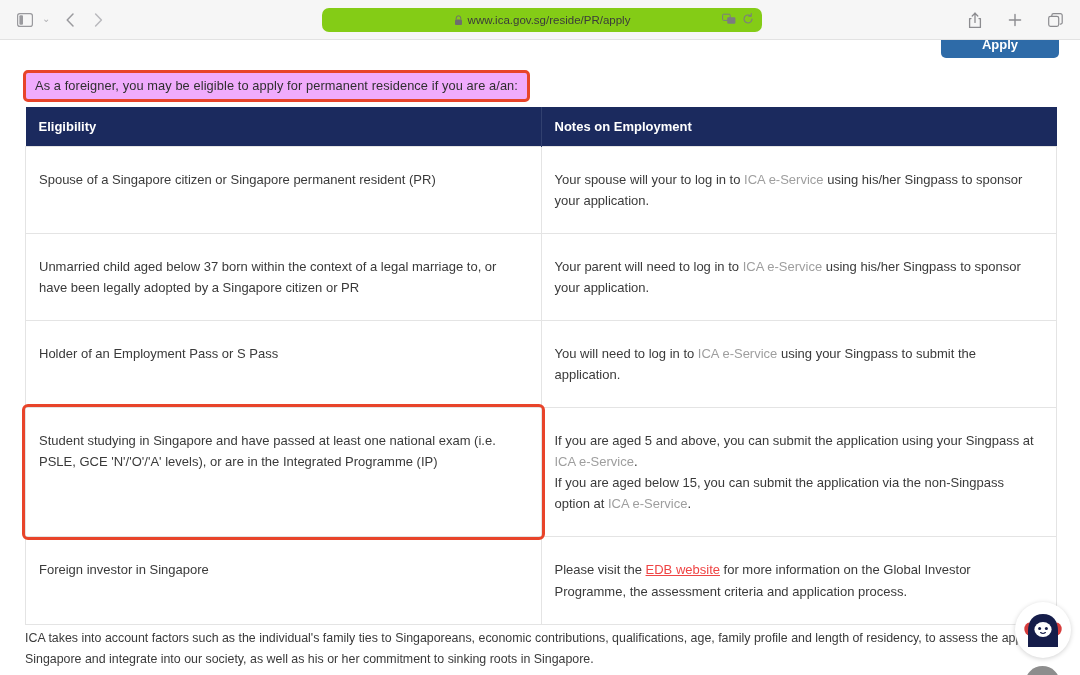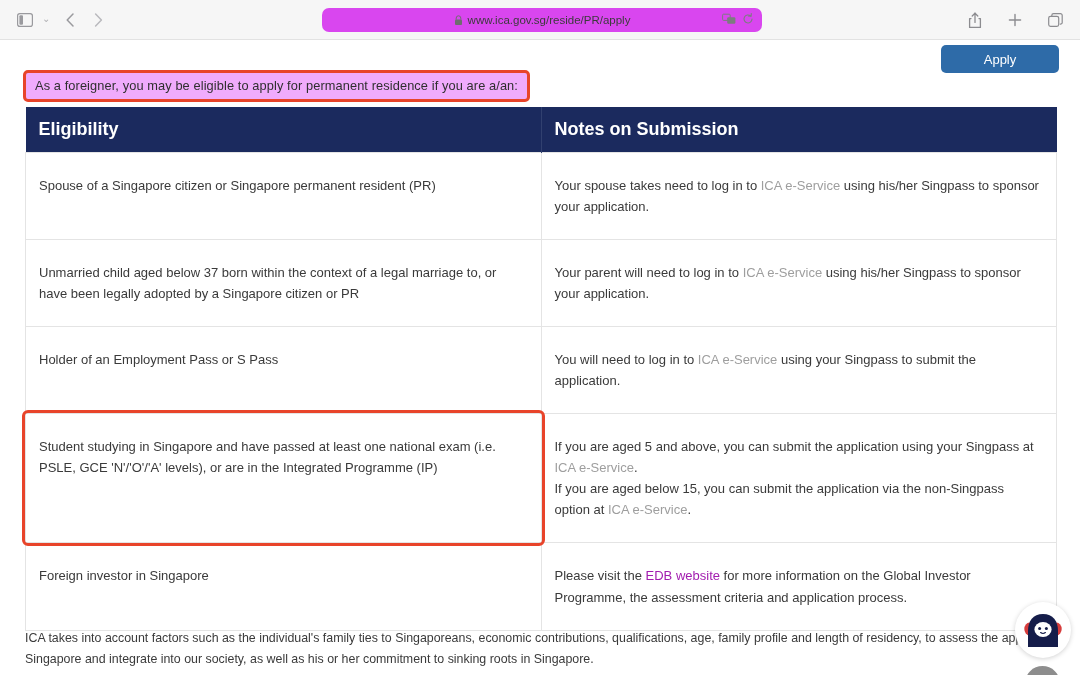--- a/index.html
+++ b/index.html
@@ -25,40 +25,39 @@
     color:#9a9a9e; border-radius:4px; cursor:default;
   }
   .cbtn svg { display:block; }
   .chev { font-size:10px; color:#b0b0b4; padding:0 5px 3px 2px; }
 
   .urlwrap {
     position:absolute; left:322px; top:8px; width:440px; height:24px;
   }
   .urlbar {
     width:100%; height:100%;
-    background:#d946ef;
+    background:#84cc16;
     border-radius:7px;
     display:flex; align-items:center; justify-content:center;
     position:relative;
     font-size:11.5px; color:#3b3b3b;
   }
   .urlbar .lock { margin-right:5px; display:flex; align-items:center; color:#6e6e6e; }
   .url-right { position:absolute; right:8px; top:0; height:24px; display:flex; align-items:center; gap:6px; color:#7c7c80; }
 
   
   .page { position:absolute; top:40px; left:0; width:1080px; height:635px; background:#fff; overflow:hidden; }
 
   .apply-btn {
     position:absolute; right:21px; top:-10px;
     width:118px; height:28px;
     background:#2e6ba8; border-radius:5px;
     display:flex; align-items:center; justify-content:center;
-    color:#fff; font-size:13px; font-weight:400;
+    color:#fff; font-size:13px; font-weight:700;
     overflow:hidden;
-    margin-top:15px;
   }
 
   .lead-wrap { position:absolute; left:23px; top:30px; }
   .lead {
     display:inline-block;
     border:3px solid #e8442a; border-radius:5px;
     padding:5px 9px 6px 9px;
     font-size:12.8px; color:#2f2f2f; letter-spacing:.1px;
     background:#f0abfc;
     white-space:nowrap;
@@ -67,40 +66,40 @@
   
   .tbl {
     position:absolute; left:25px; top:67px;
     width:1032px;
     border-collapse:collapse;
     table-layout:fixed;
   }
   .tbl th {
     background:#1b2a5e;
     color:#ffffff;
-    font-size:18px; font-weight:bold;
+    font-size:13px; font-weight:bold;
     text-align:left;
     padding:12px 13px;
     border-right:1px solid #31406f;
   }
   .tbl th:last-child { border-right:none; }
   .tbl td {
     border:1px solid #e4e4e4;
     border-top:none;
     padding:22px 13px;
     vertical-align:top;
     font-size:13px; color:#3a3a3a; line-height:1.62;
   }
   .tbl td.c1 { width:413px; border-left:1px solid #e4e4e4; }
   .tbl td.c2 { width:619px; }
   .tbl tr:first-child td { border-top:1px solid #e4e4e4; }
   .tbl td p + p { }
 
   .lnk-grey { color:#9e9e9e; }
-  .lnk-blue { color:#a21caf; }
+  .lnk-blue { color:#ef4444; text-decoration:underline; }
 
   
   td.c1.hl { position:relative; }
   td.c1.hl .hlbox {
     position:absolute; left:-4px; top:-4px; right:-4px; bottom:-4px;
     border:3px solid #e8442a; border-radius:6px; pointer-events:none;
   }
 
   
   .foot {
@@ -202,28 +201,28 @@
     <div class="apply-btn">Apply</div>
 
     <div class="lead-wrap">
       <div class="lead">As a foreigner, you may be eligible to apply for permanent residence if you are a/an:</div>
     </div>
 
     <table class="tbl">
       <thead>
         <tr>
           <th>Eligibility</th>
-          <th>Notes on Submission</th>
+          <th>Notes on Employment</th>
         </tr>
       </thead>
       <tbody id="tbody">
           <tr>
             <td class="c1"><span>Spouse of a Singapore citizen or Singapore permanent resident (PR)</span></td>
             <td class="c2">
-              <p><span>Your spouse takes need to log in to </span><a class="lnk-grey">ICA e-Service</a><span> using his/her Singpass to sponsor your application.</span></p>
+              <p><span>Your spouse will your to log in to </span><a class="lnk-grey">ICA e-Service</a><span> using his/her Singpass to sponsor your application.</span></p>
             </td>
           </tr>
           <tr>
             <td class="c1"><span>Unmarried child aged below 37 born within the context of a legal marriage to, or have been legally adopted by a Singapore citizen or PR</span></td>
             <td class="c2">
               <p><span>Your parent will need to log in to </span><a class="lnk-grey">ICA e-Service</a><span> using his/her Singpass to sponsor your application.</span></p>
             </td>
           </tr>
           <tr>
             <td class="c1"><span>Holder of an Employment Pass or S Pass</span></td>

